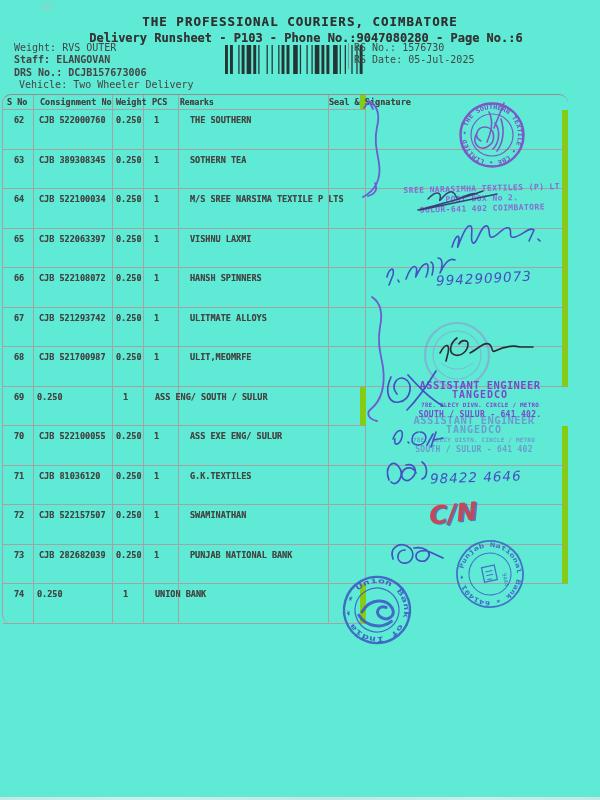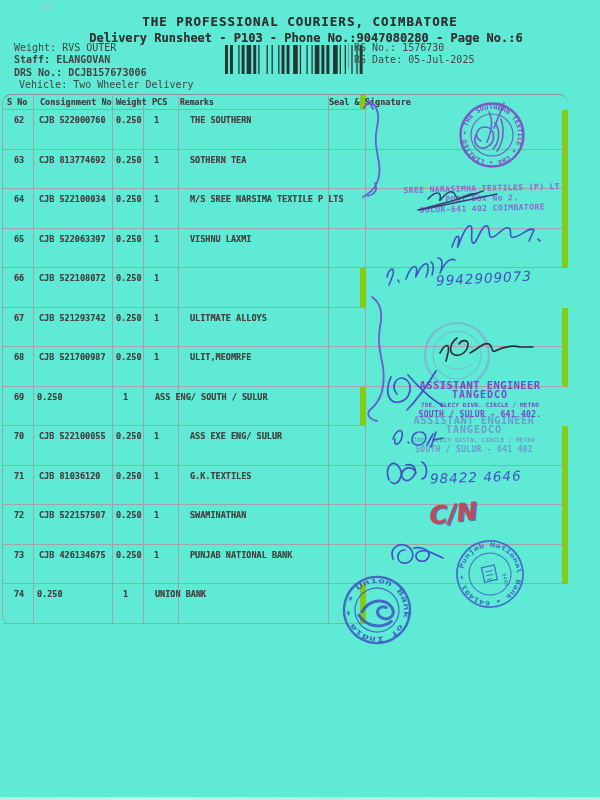--- a/index.html
+++ b/index.html
@@ -137,21 +137,21 @@
       <div class="td c-sno">62</div>
       <div class="td c-con">CJB 522000760</div>
       <div class="td c-wt">0.250</div>
       <div class="td c-pcs">1</div>
       <div class="td c-cons">THE SOUTHERN</div>
       <div class="td c-rem"></div>
       <div class="td c-seal"></div>
     </div>
         <div class="tr tr-d">
       <div class="td c-sno">63</div>
-      <div class="td c-con">CJB 813774692</div>
+      <div class="td c-con">CJB 389308345</div>
       <div class="td c-wt">0.250</div>
       <div class="td c-pcs">1</div>
       <div class="td c-cons">SOTHERN TEA</div>
       <div class="td c-rem"></div>
       <div class="td c-seal"></div>
     </div>
         <div class="tr tr-d">
       <div class="td c-sno">64</div>
       <div class="td c-con">CJB 522100034</div>
       <div class="td c-wt">0.250</div>
@@ -167,20 +167,21 @@
       <div class="td c-pcs">1</div>
       <div class="td c-cons">VISHNU LAXMI</div>
       <div class="td c-rem"></div>
       <div class="td c-seal"></div>
     </div>
         <div class="tr tr-d">
       <div class="td c-sno">66</div>
       <div class="td c-con">CJB 522108072</div>
       <div class="td c-wt">0.250</div>
       <div class="td c-pcs">1</div>
+      <div class="td c-cons">HANSH SPINNERS</div>
       <div class="td c-rem"></div>
       <div class="td c-seal"></div>
     </div>
         <div class="tr tr-d">
       <div class="td c-sno">67</div>
       <div class="td c-con">CJB 521293742</div>
       <div class="td c-wt">0.250</div>
       <div class="td c-pcs">1</div>
       <div class="td c-cons">ULITMATE ALLOYS</div>
       <div class="td c-rem"></div>
@@ -225,21 +226,21 @@
       <div class="td c-sno">72</div>
       <div class="td c-con">CJB 522157507</div>
       <div class="td c-wt">0.250</div>
       <div class="td c-pcs">1</div>
       <div class="td c-cons">SWAMINATHAN</div>
       <div class="td c-rem"></div>
       <div class="td c-seal"></div>
     </div>
         <div class="tr tr-d">
       <div class="td c-sno">73</div>
-      <div class="td c-con">CJB 426134675</div>
+      <div class="td c-con">CJB 282682039</div>
       <div class="td c-wt">0.250</div>
       <div class="td c-pcs">1</div>
       <div class="td c-cons">PUNJAB NATIONAL BANK</div>
       <div class="td c-rem"></div>
       <div class="td c-seal"></div>
     </div>
         <div class="tr tr-d">
       <div class="td c-sno">74</div>
       <div class="td c-wt">0.250</div>
       <div class="td c-pcs">1</div>

